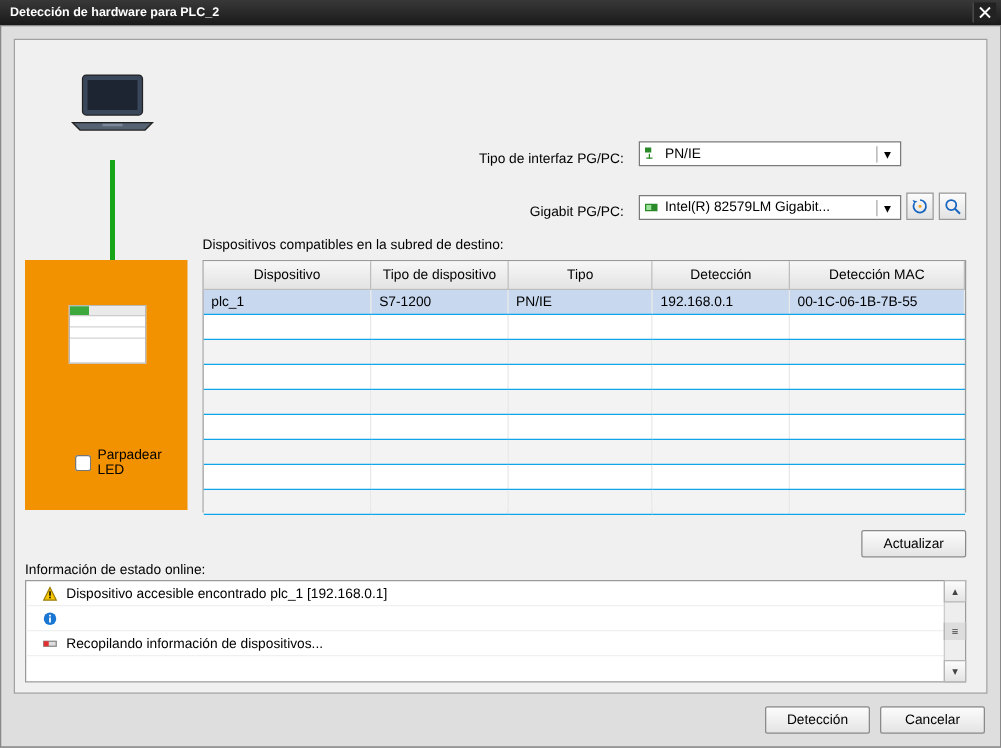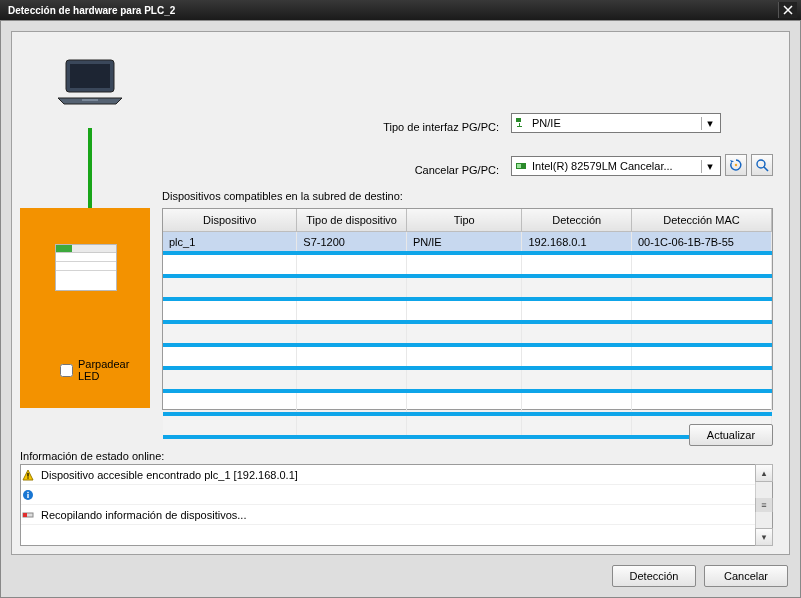--- a/index.html
+++ b/index.html
@@ -123,21 +123,21 @@
     background: linear-gradient(to bottom,#f7f7f7,#e3e3e3);
     border-right: 1px solid #bdbdbd;
     border-bottom: 1px solid #bdbdbd;
     font-weight: normal;
     text-align: center;
     padding: 3px 6px;
     height: 16px;
   }
   tbody td {
     border-right: 1px solid #e8e8e8;
-    border-bottom: 4px solid #0ea5e9;
+    border-bottom: 1px solid #0ea5e9;
     padding: 2px 6px;
     height: 15px;
   }
   tbody tr.selected td { background: #c7d8ef; }
   tbody tr.stripe td { background: #f3f3f3; }
   tbody tr.empty td { color: transparent; }
 
   
   .device-panel {
     position: absolute;
@@ -191,21 +191,21 @@
     top: 418px; left: 8px; text-align: right;
   }
   .status-box {
     position: absolute;
     top: 432px; left: 8px; right: 16px; bottom: 8px;
     background: #fff;
     border: 1px solid #9a9a9a;
   }
   .status-row {
     display: flex; align-items: center;
-    padding: 2px 0;
+    padding: 2px 12px;
     border-bottom: 1px solid #f0f0f0;
     height: 15px;
   }
   .st-icon {
     width: 14px; height:14px;
     display:flex; align-items:center; justify-content:center;
     margin-right:6px;
   }
   .scroll-col {
     position: absolute;
@@ -262,29 +262,29 @@
                 <rect x="4" y="6" width="1" height="4" fill="#2a8a2a"></rect>
                 <rect x="2" y="9" width="5" height="1" fill="#2a8a2a"></rect>
               </svg>
           </span>
           <span class="dd-text">PN/IE</span>
           <span class="dd-caret">▾</span>
         </div>
         <span style="width:52px;"></span>
       </div>
       <div class="row">
-        <span class="row-label">Cancelar PG/PC:</span>
+        <span class="row-label">Gigabit PG/PC:</span>
         <div class="dropdown">
           <span class="dd-icon">
             <svg width="12" height="12" viewBox="0 0 12 12">
                 <rect x="1" y="3" width="10" height="6" fill="#2a8a2a"></rect>
                 <rect x="2" y="4" width="4" height="4" fill="#9be29b"></rect>
               </svg>
           </span>
-          <span class="dd-text">Intel(R) 82579LM Cancelar...</span>
+          <span class="dd-text">Intel(R) 82579LM Gigabit...</span>
           <span class="dd-caret">▾</span>
         </div>
         <div class="icon-btn">
           <svg width="14" height="14" viewBox="0 0 14 14">
               <path d="M7 2 A5 5 0 1 1 2.5 4.5" fill="none" stroke="#1565c0" stroke-width="1.4"></path>
               <path d="M1 2 L2.5 4.5 L5 3.2 Z" fill="#1565c0"></path>
               <circle cx="7" cy="7" r="1.2" fill="#f5a623"></circle>
             </svg>
         </div>
         <div class="icon-btn">

